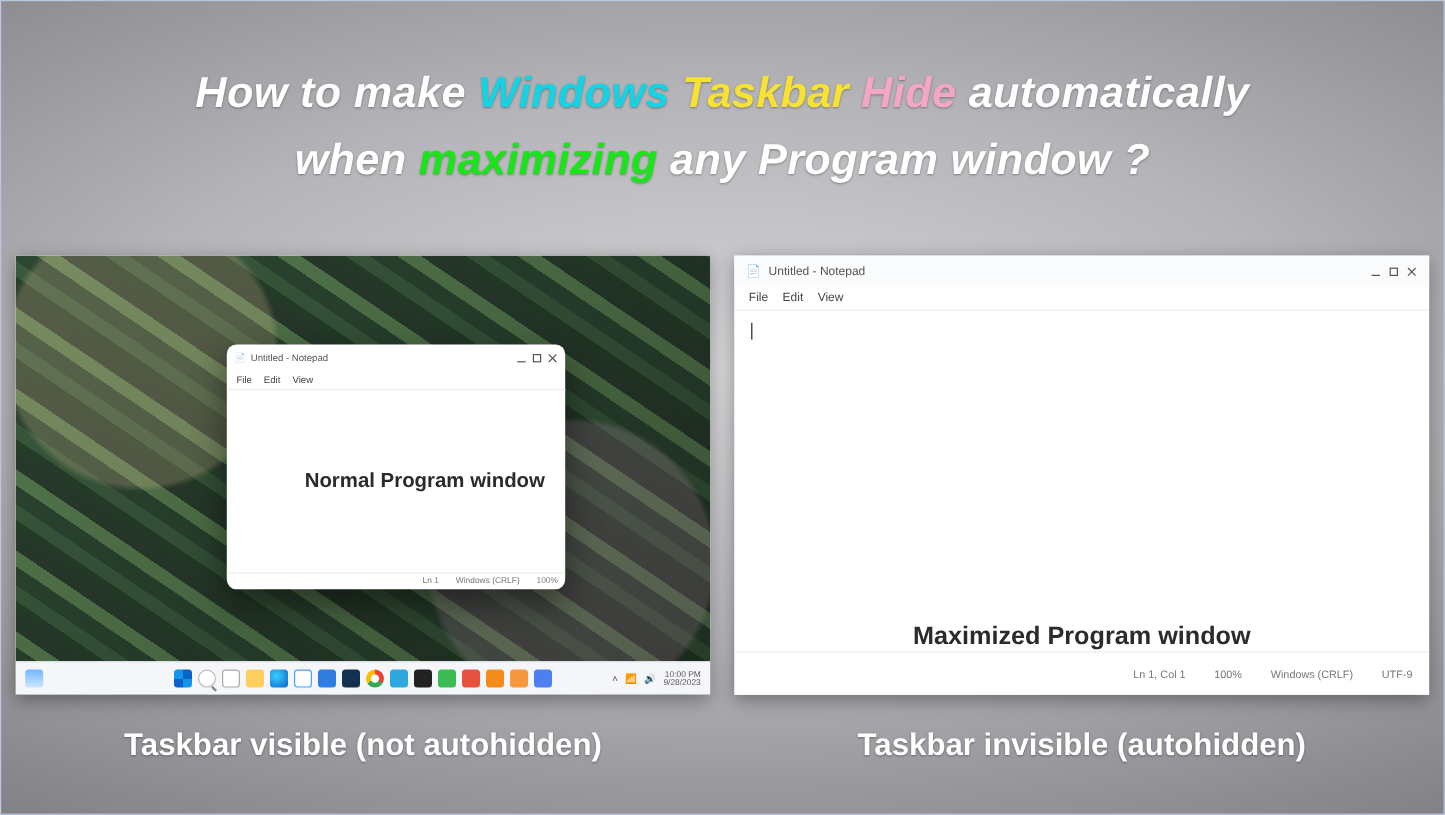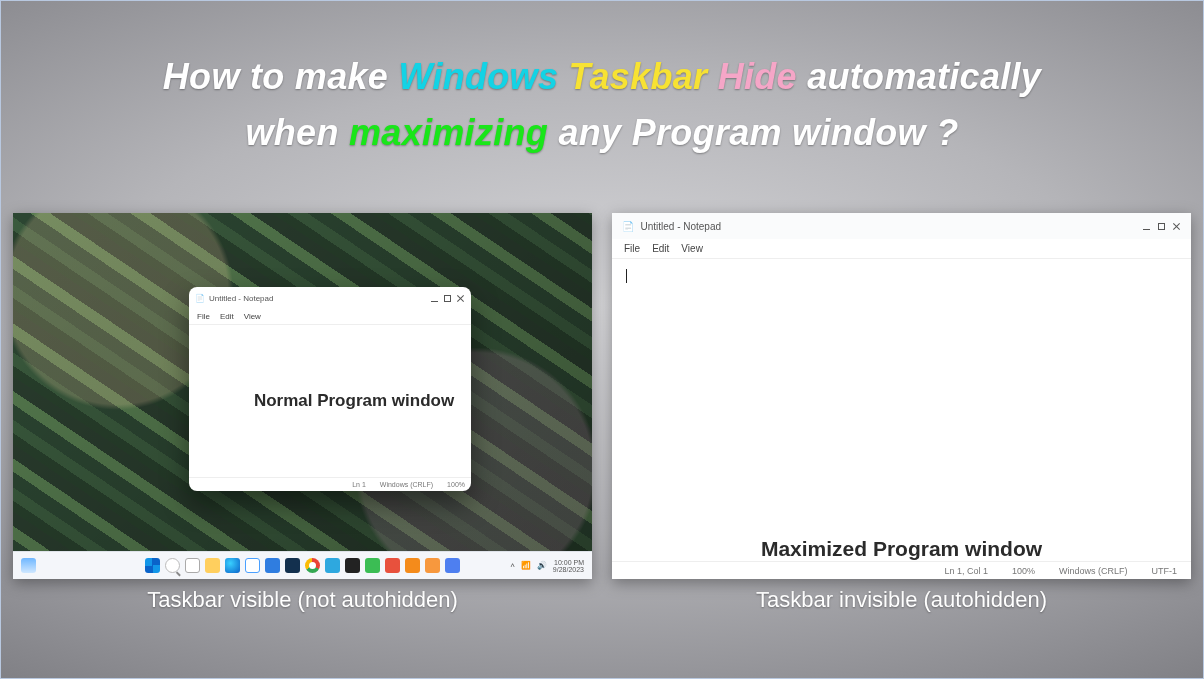--- a/index.html
+++ b/index.html
@@ -46,24 +46,24 @@
   }
   .screen {
     width: 100%;
     height: 366px;
     background: #fff;
     position: relative;
     overflow: hidden;
     box-shadow: 0 4px 14px rgba(0,0,0,.35);
   }
   .caption {
-    margin-top: 8px;
+    margin-top: 26px;
     color: #ffffff;
-    font-weight: 400;
-    font-size: 22px;
+    font-weight: 700;
+    font-size: 26px;
     text-shadow: 0 1px 2px rgba(0,0,0,.35);
   }
 
   
   .desktop {
     position: absolute; inset: 0;
     background:
       radial-gradient(circle at 18% 22%, rgba(255,215,170,.20) 0 20%, transparent 21%),
       radial-gradient(circle at 80% 70%, rgba(210,150,190,.18) 0 22%, transparent 23%),
       linear-gradient(135deg, rgba(80,110,70,.0) 0%, rgba(0,0,0,.35) 100%),
@@ -189,21 +189,21 @@
     font-weight:700;
     font-size: 21px;
     color:#2b2b2b;
     position:relative;
   }
   .caret {
     position:absolute; left:14px; top:10px;
     width:1px; height:14px; background:#222;
   }
   .max-status {
-    height: 18px;
+    height: 36px;
     border-top:1px solid #eee;
     display:flex; justify-content:flex-end; gap:24px;
     padding: 0 14px;
     font-size:9px; color:#777;
     align-items:center;
   }
 
 </style>
 </head>
 <body>
@@ -299,20 +299,20 @@
           <span>View</span>
         </div>
         <div class="max-body">
           <span class="caret"></span>
           <span>Maximized Program window</span>
         </div>
         <div class="max-status">
           <span>Ln 1, Col 1</span>
           <span>100%</span>
           <span>Windows (CRLF)</span>
-          <span>UTF-1</span>
+          <span>UTF-9</span>
         </div>
       </div>
     </div>
     <div class="caption">Taskbar invisible (autohidden)</div>
   </div>
 
 </div>
 
 </body></html>

